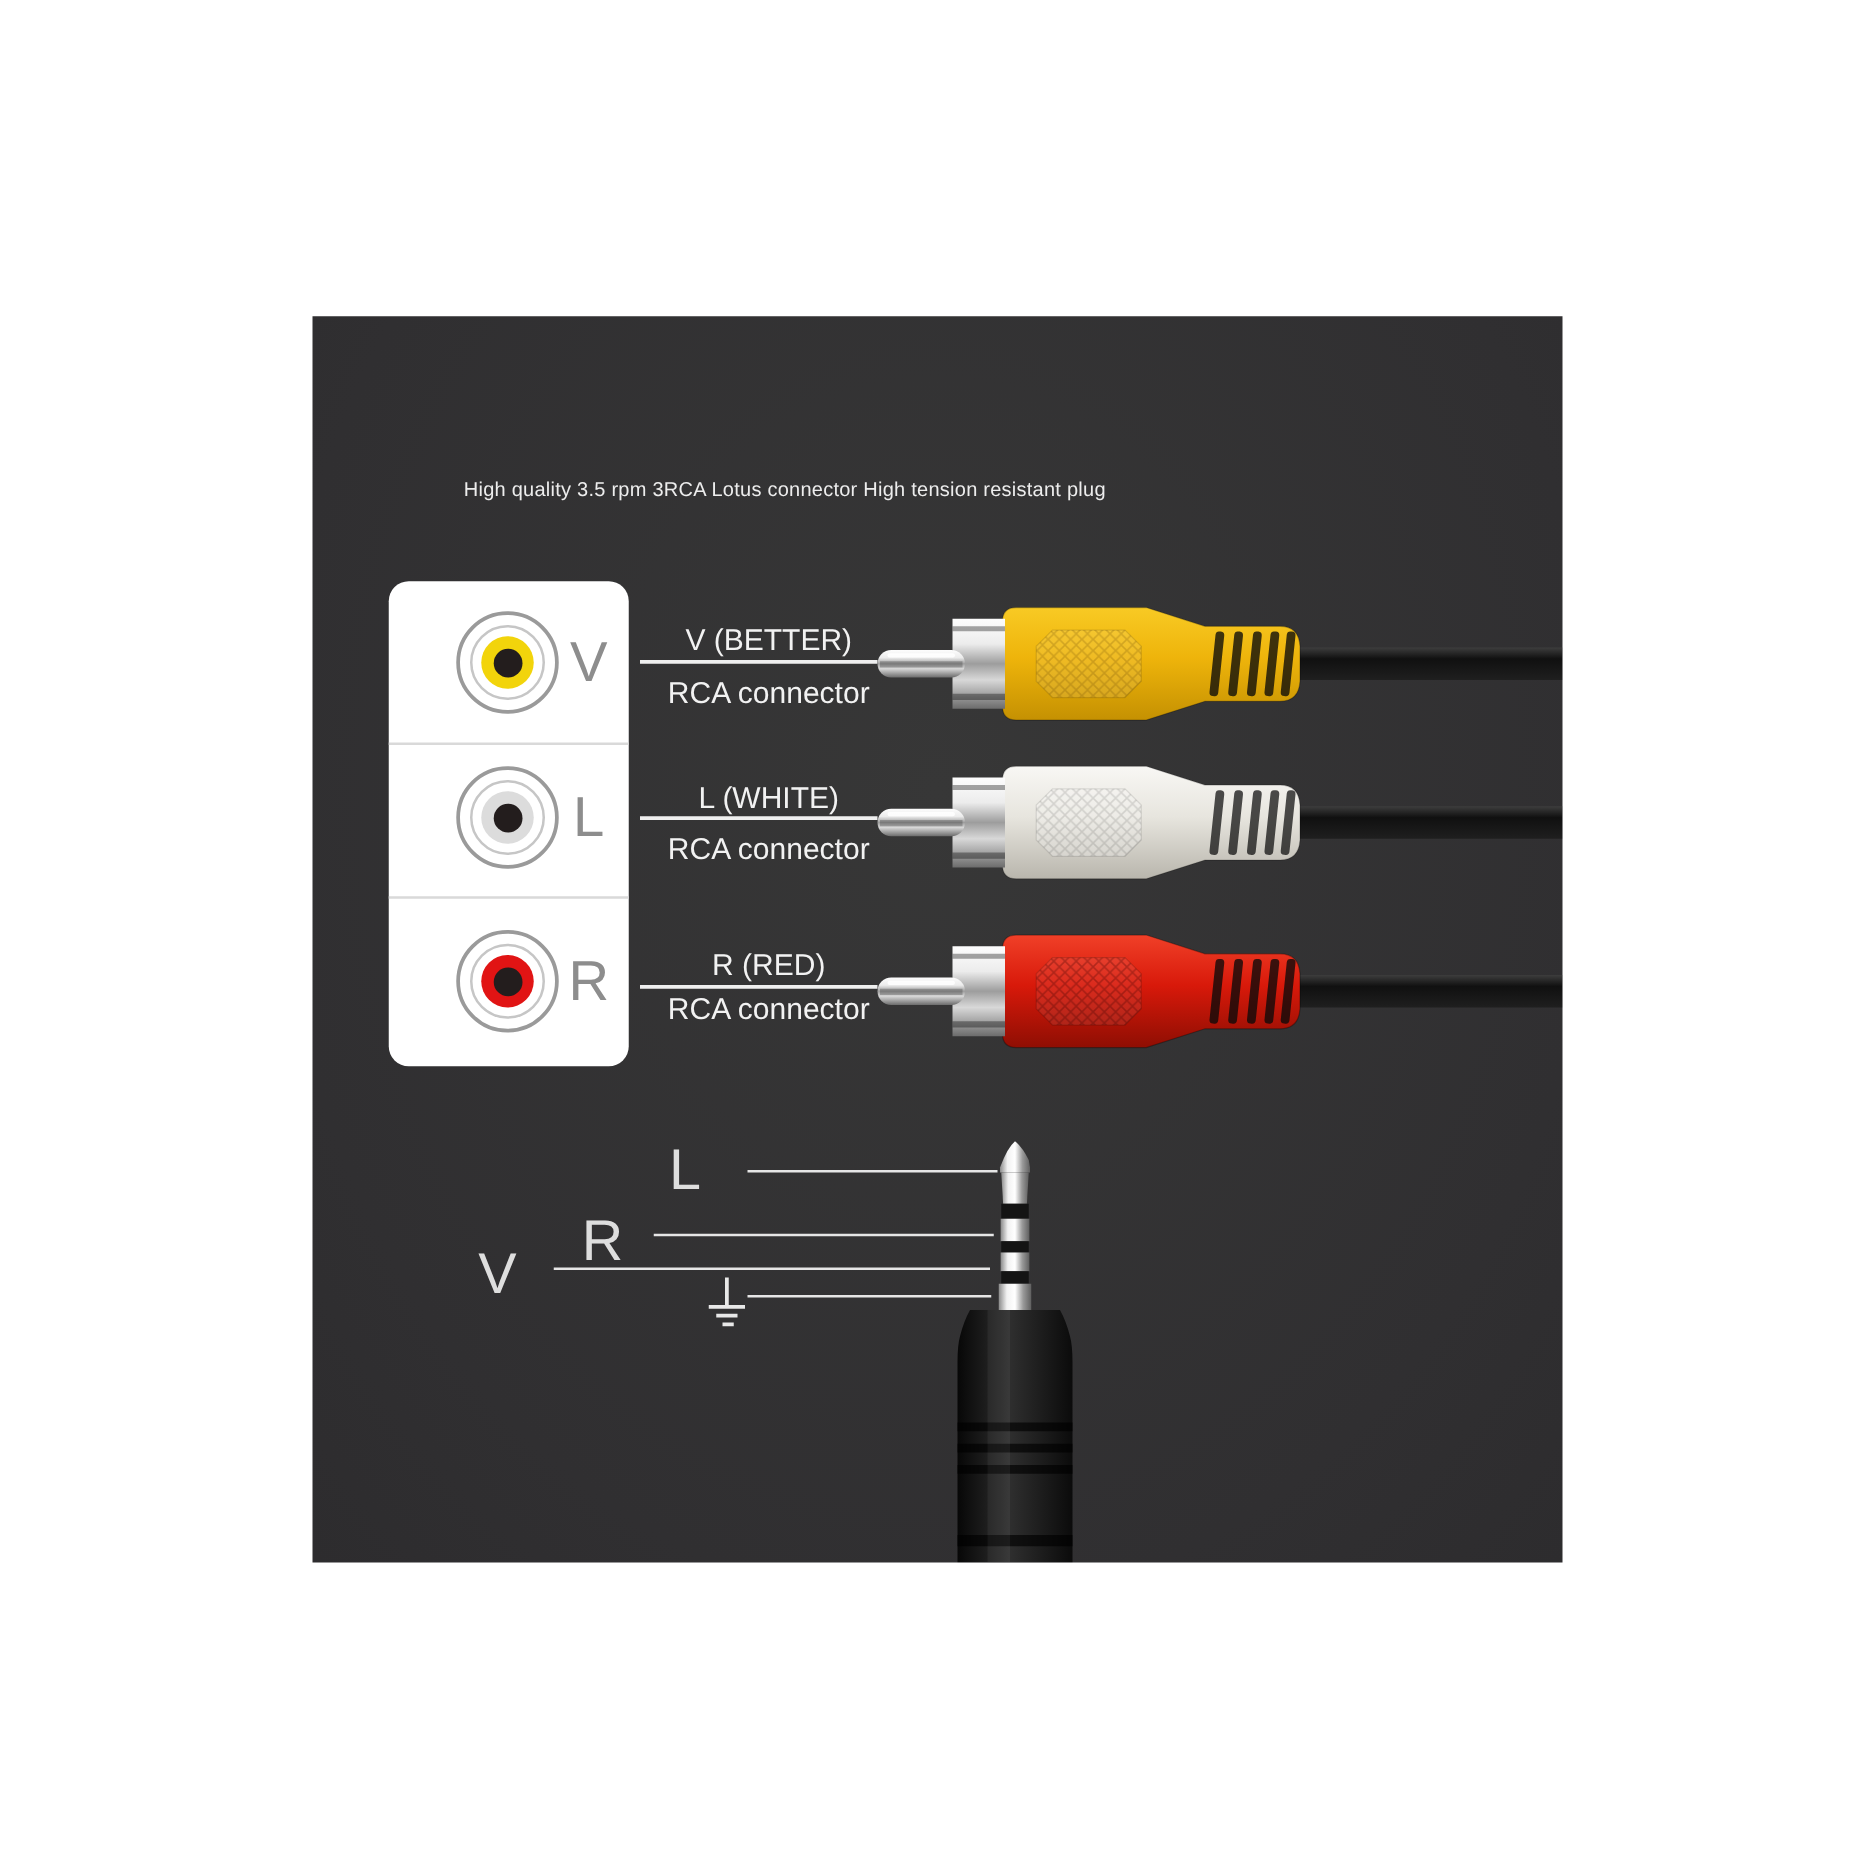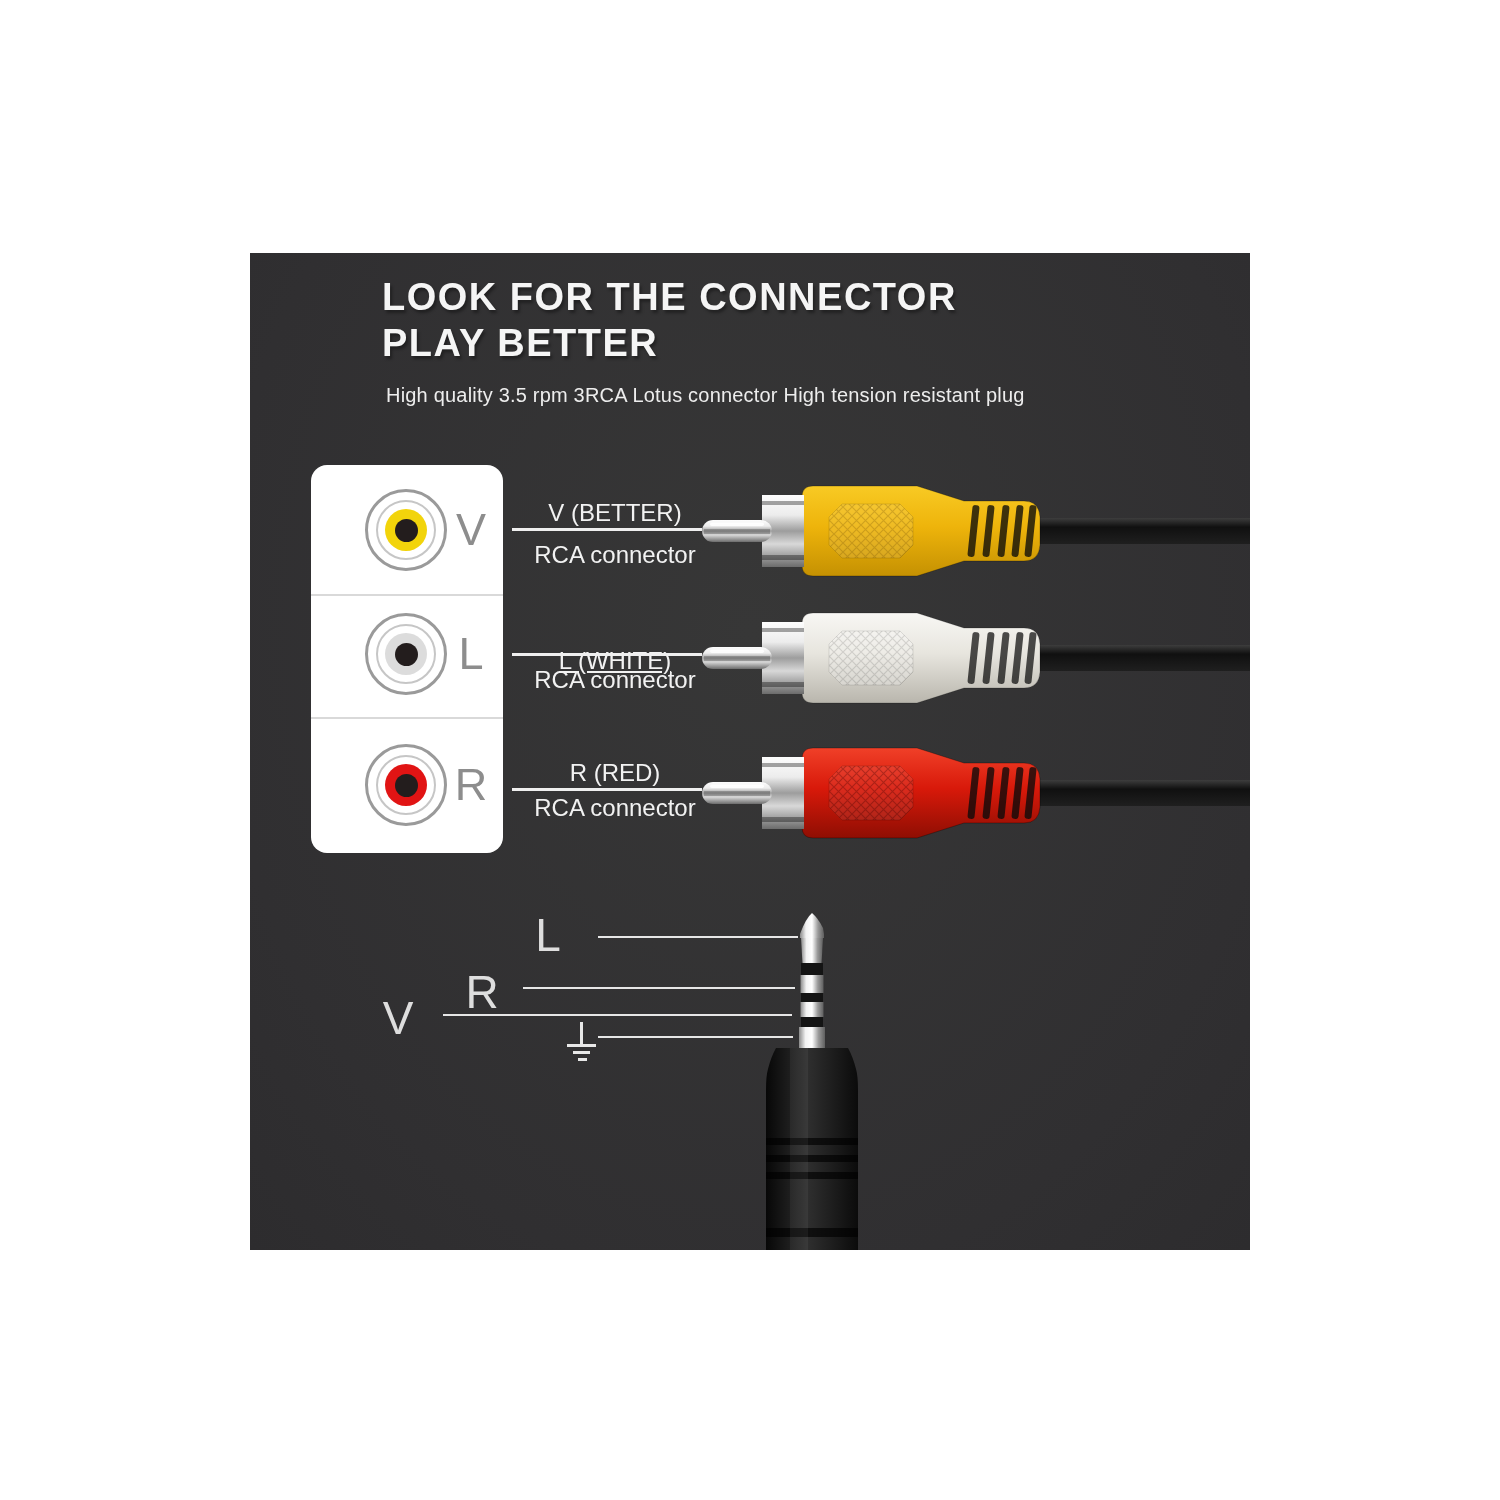--- a/index.html
+++ b/index.html
@@ -4,21 +4,21 @@
 <style>
   html,body{margin:0;padding:0;background:#ffffff;}
   .page{position:relative;width:1500px;height:1500px;background:#ffffff;overflow:hidden;
         font-family:"Liberation Sans", sans-serif;}
   .panel{position:absolute;left:250px;top:253px;width:1000px;height:997px;
          background:radial-gradient(ellipse at 50% 38%, #373737 0%, #302f31 75%, #2d2c2e 100%);
          overflow:hidden;}
   
   .title{position:absolute;left:132px;top:21px;color:#f5f5f5;font-size:38px;font-weight:bold;
          letter-spacing:1.5px;line-height:46px;text-shadow:2px 3px 3px rgba(0,0,0,0.35);white-space:nowrap;}
-  .subtitle{position:absolute;left:136px;top:131px;color:#ededed;font-size:20px;
+  .subtitle{position:absolute;left:121px;top:131px;color:#ededed;font-size:16px;
             letter-spacing:0.2px;white-space:nowrap;}
   
   .ports{position:absolute;left:61px;top:212px;width:192px;height:388px;background:#ffffff;
          border-radius:16px;}
   .divider{position:absolute;left:0;width:100%;height:2px;background:#d9d9d9;}
   .d1{top:129px;} .d2{top:252px;}
   .port-rings{position:absolute;width:76px;height:76px;border:3px solid #9a9a9a;border-radius:50%;
               background:#fff;display:flex;align-items:center;justify-content:center;}
   .ring-mid{width:56px;height:56px;border:2px solid #c6c6c6;border-radius:50%;
             display:flex;align-items:center;justify-content:center;}
@@ -38,24 +38,20 @@
   .wire{position:absolute;height:2px;background:#e6e6e6;}
   .gnd{position:absolute;background:#e8e8e8;}
   .jack{position:absolute;left:510px;top:655px;width:105px;height:342px;}
 </style>
 </head>
 <body>
 
 <div class="page">
   <div class="panel">
 
-    <div class="title">
-      <div>LOOK FOR THE CONNECTOR</div>
-      <div>PLAY BETTER</div>
-    </div>
     <div class="subtitle">High quality 3.5 rpm 3RCA Lotus connector High tension resistant plug</div>
 
     <div class="ports">
       <div class="divider d1"></div>
       <div class="divider d2"></div>
 
       <div class="port-rings" style="left:54px;top:24px;">
         <div class="ring-mid">
           <div class="donut" style="background-color: rgb(242, 212, 11);">
             <div class="dot"></div>
@@ -121,21 +117,21 @@
         <rect x="337" y="34" width="7" height="52" rx="3" transform="rotate(6 340 60)"></rect>
       </g>
       <rect x="72" y="24" width="42" height="72" fill="url(#chr-y)"></rect>
       <rect x="72" y="30" width="42" height="4" fill="rgba(0,0,0,0.35)"></rect>
       <rect x="72" y="84" width="42" height="5" fill="rgba(0,0,0,0.35)"></rect>
       <rect x="12" y="49" width="70" height="22" rx="11" fill="url(#chr-y)"></rect>
       <rect x="14" y="58" width="66" height="5" fill="rgba(0,0,0,0.22)"></rect>
       <rect x="20" y="51.5" width="54" height="3.5" rx="1.75" fill="rgba(255,255,255,0.85)"></rect>
     </svg>
 
-    <div class="row-label" style="top:395px;text-decoration:underline;">L (WHITE)</div>
+    <div class="row-label" style="top:373px;">L (WHITE)</div>
     <div class="row-line" style="top:400px;"></div>
     <div class="row-sub" style="top:414px;">RCA connector</div>
     <svg class="plug" style="top:345px;" viewBox="0 0 560 120">
       <defs>
         <linearGradient id="chr-w" x1="0" y1="0" x2="0" y2="1">
           <stop offset="0" stop-color="#fdfdfd"></stop>
             <stop offset="0.28" stop-color="#ececec"></stop>
           <stop offset="0.5" stop-color="#9d9d9d"></stop>
             <stop offset="0.68" stop-color="#d8d8d8"></stop>
           <stop offset="1" stop-color="#6c6c6c"></stop>

